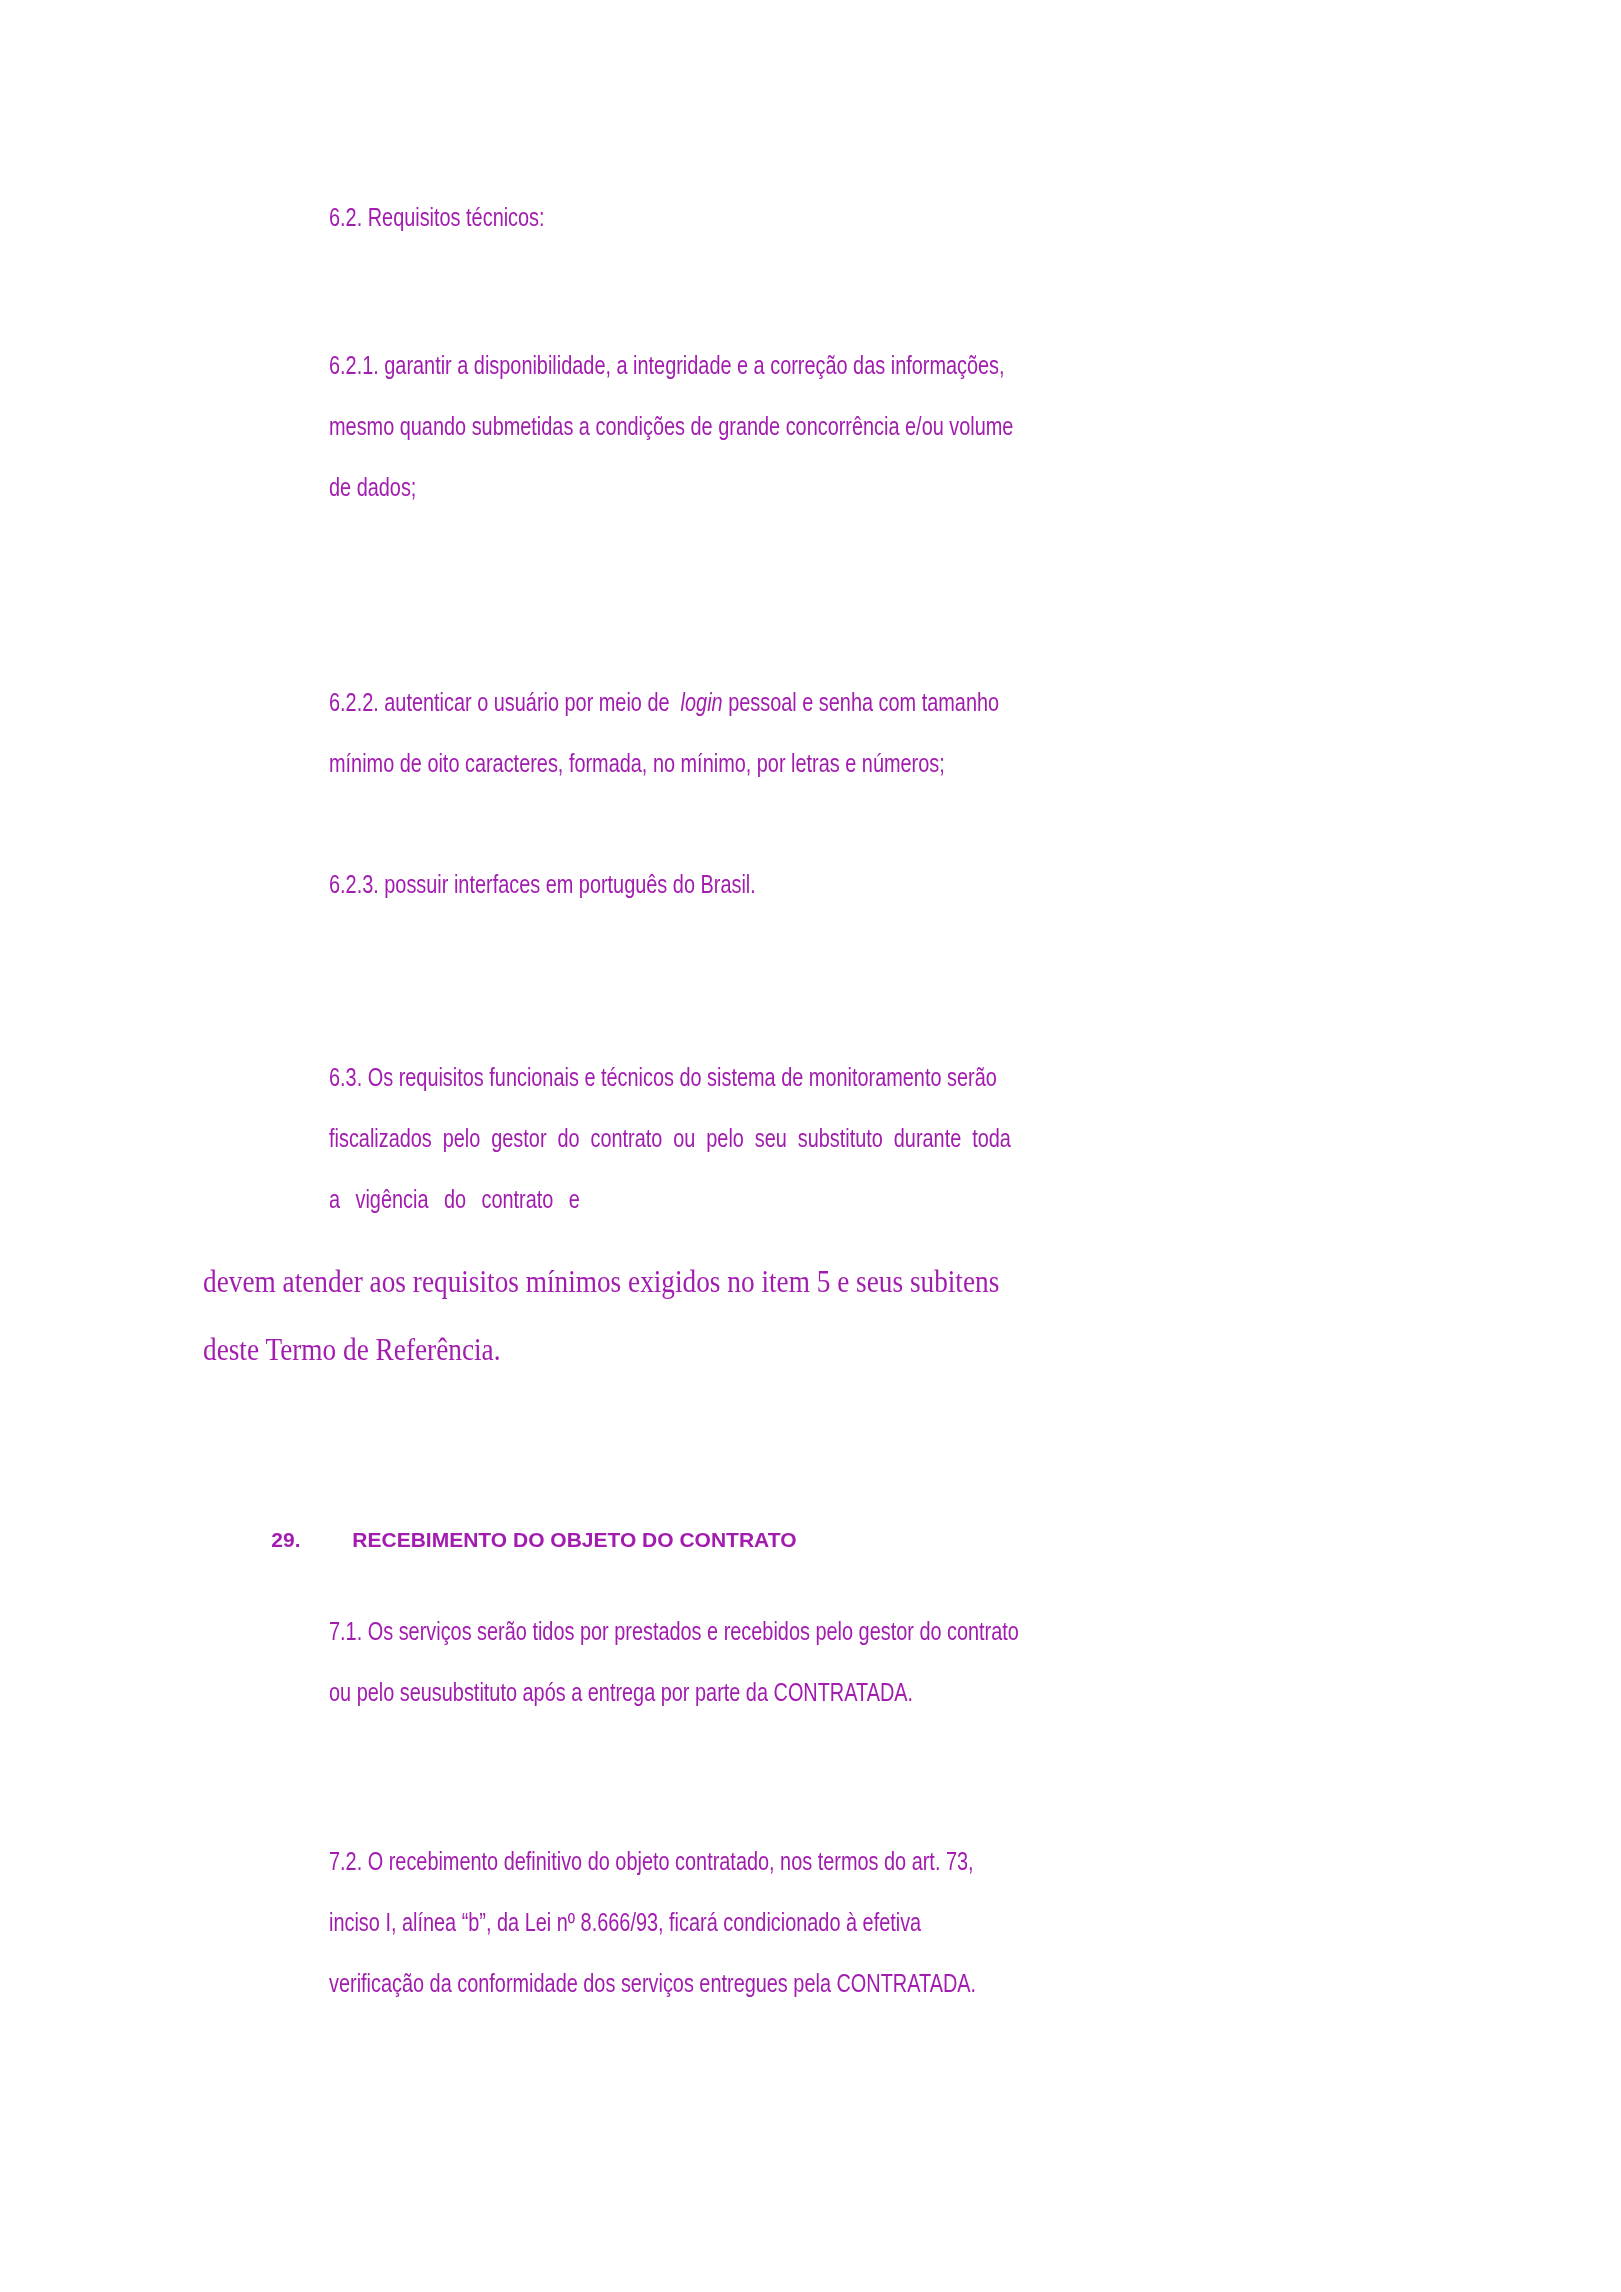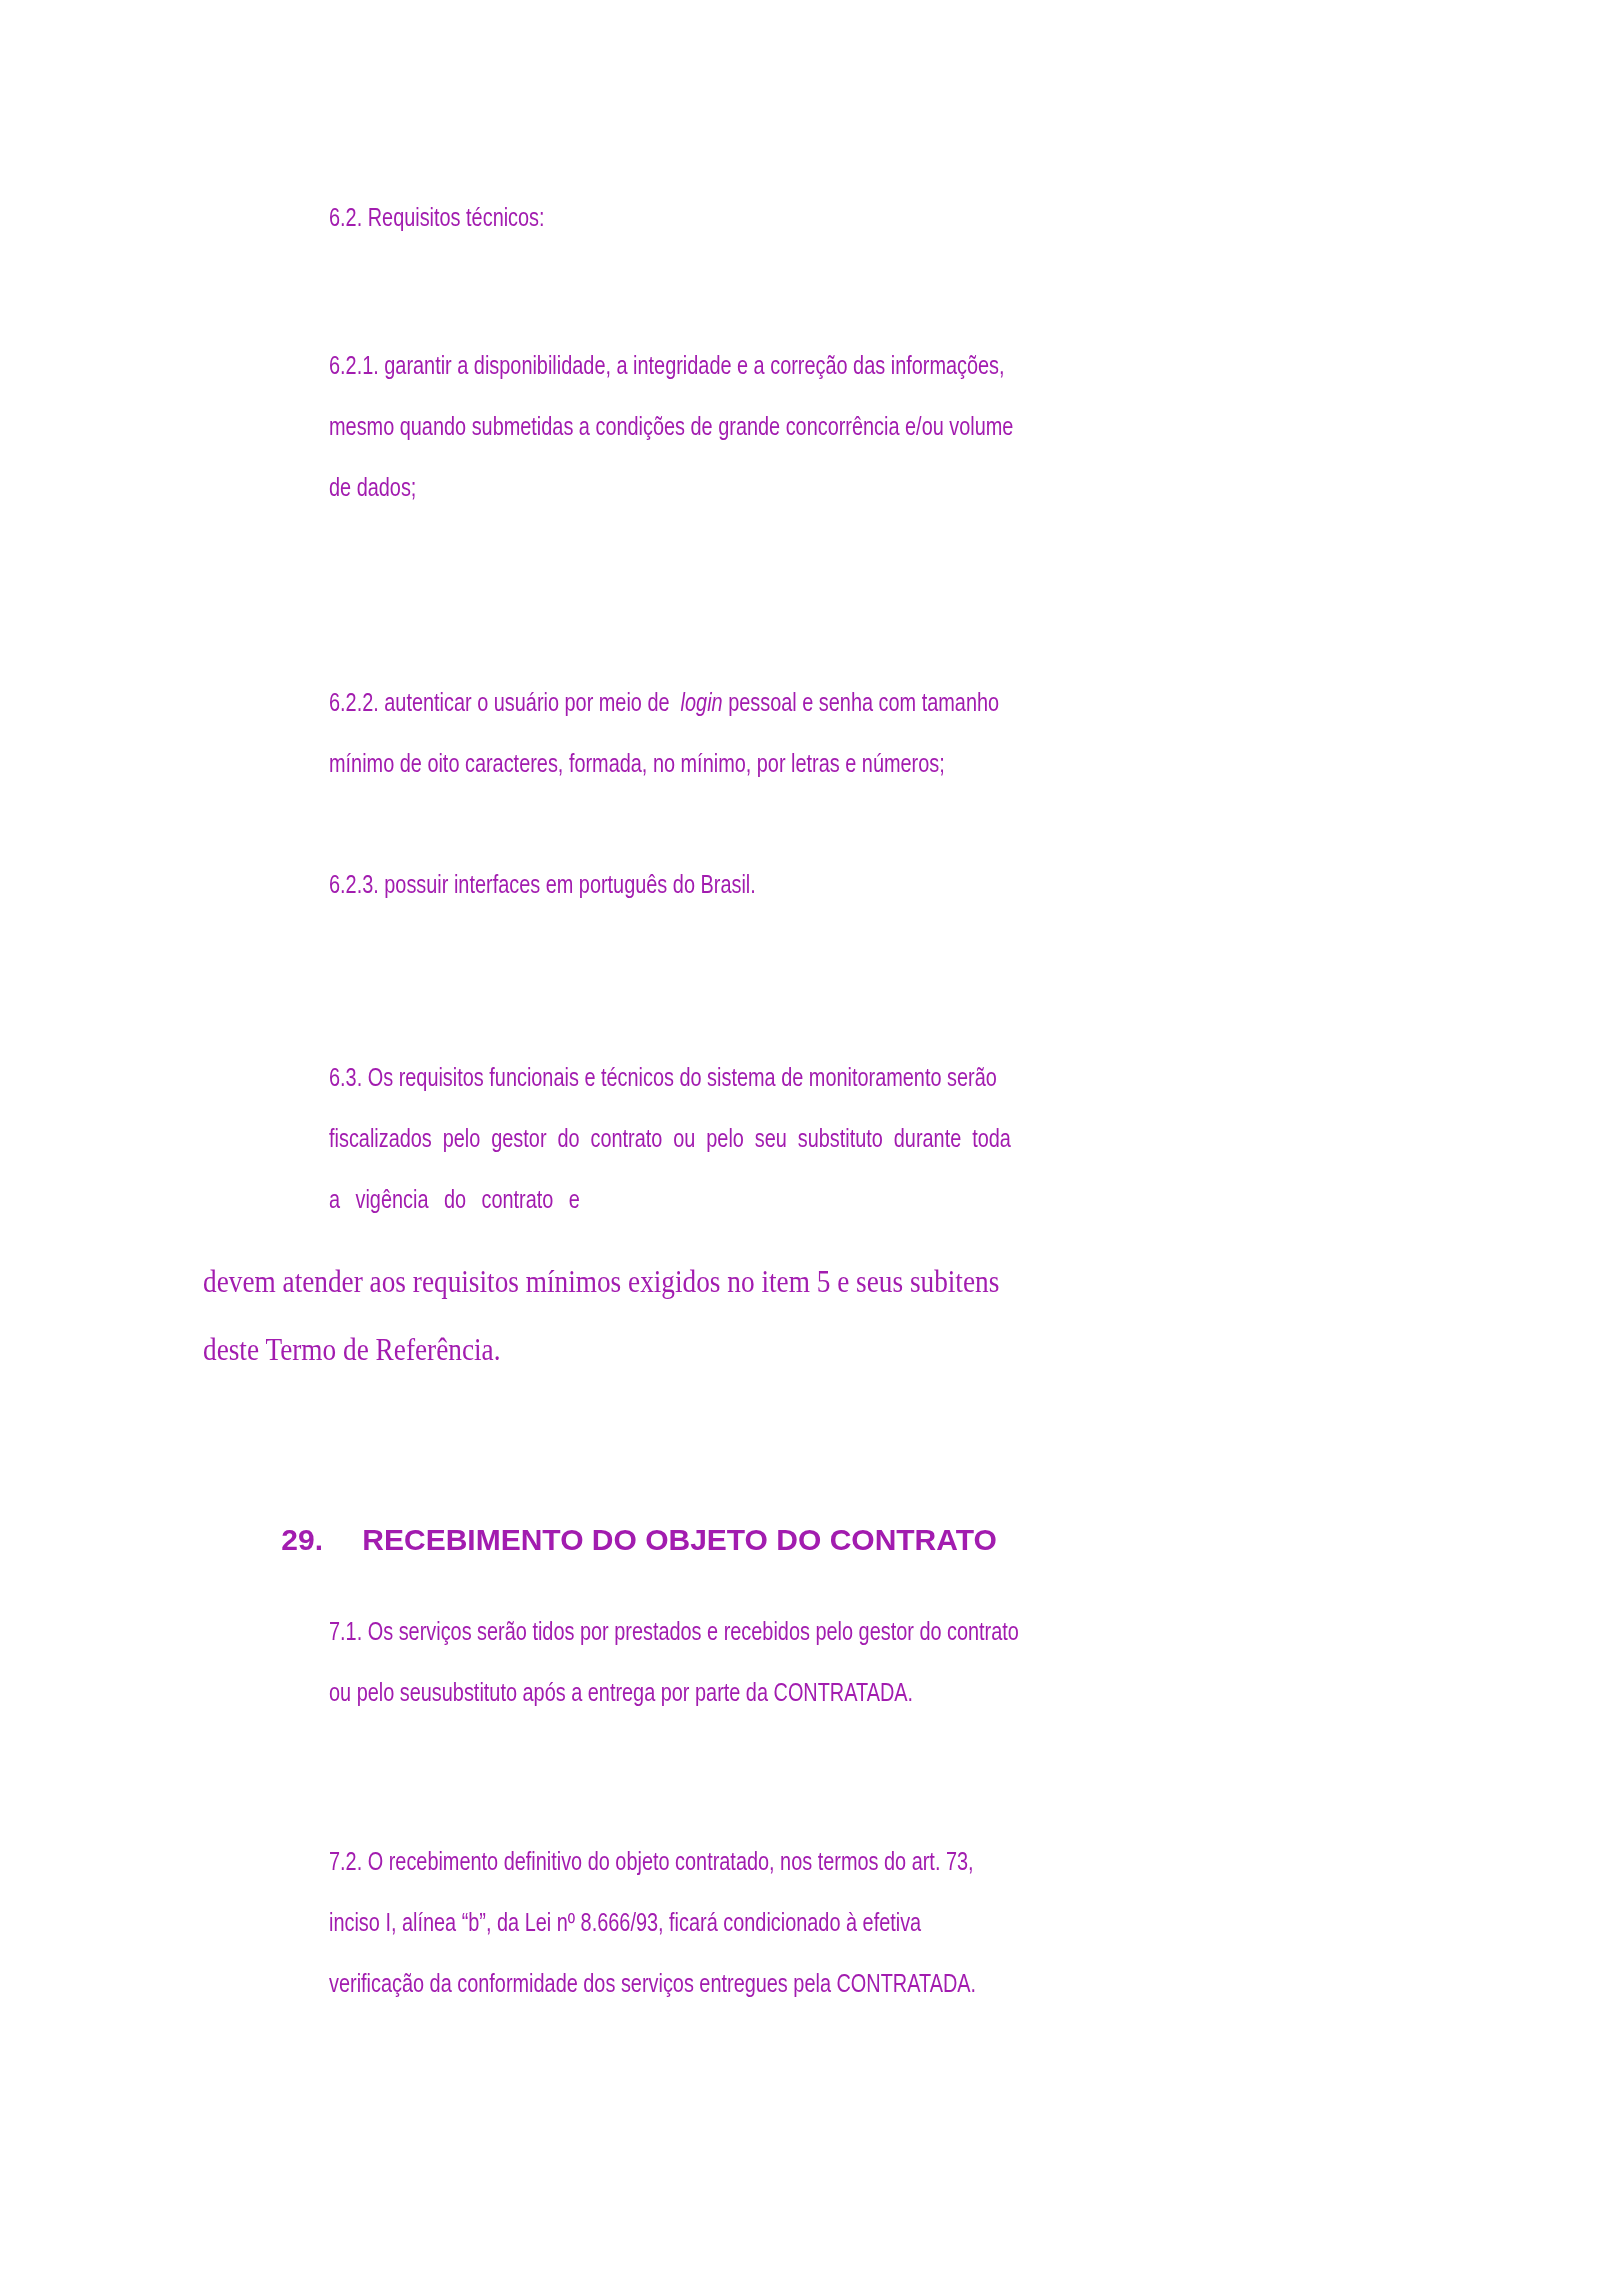--- a/index.html
+++ b/index.html
@@ -32,21 +32,21 @@
     font-family:"Liberation Serif", serif;
     font-size:31px;
     line-height:68px;
     transform:scaleX(0.88);
     transform-origin:0 0;
   }
   
   .heading {
     position:absolute;
     left:248px;
-    font-size:30px;
+    font-size:21px;
     line-height:43px;
     font-weight:bold;
     white-space:pre;
   }
   .h-num { display:inline-block; width:81px; }
   
   #p62  { top:187px; }
   #p621 { top:335px; }
   #p622 { top:672px; }
   #p623 { top:854px; }

